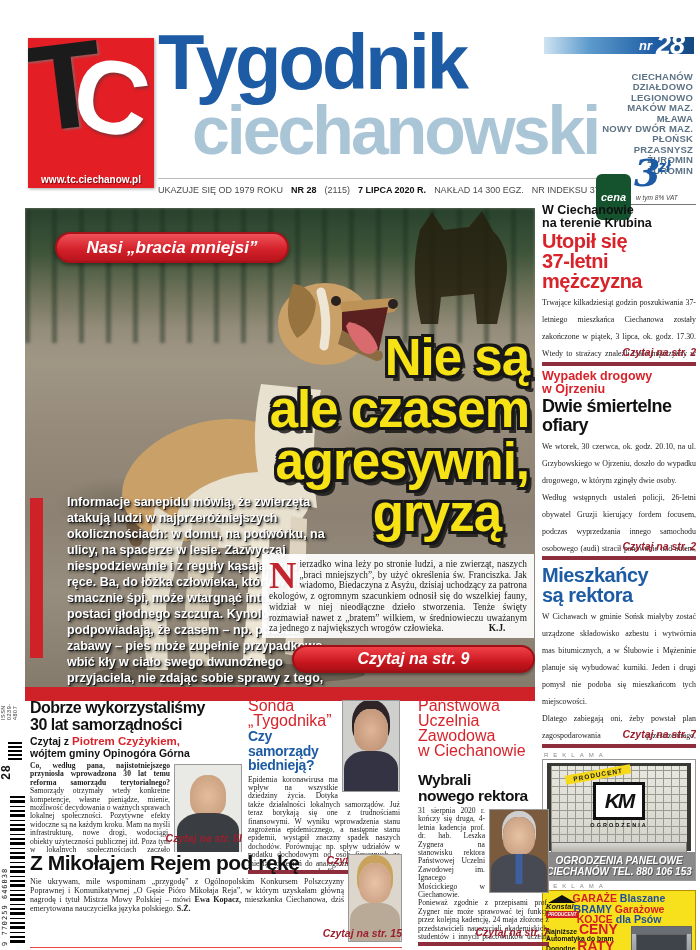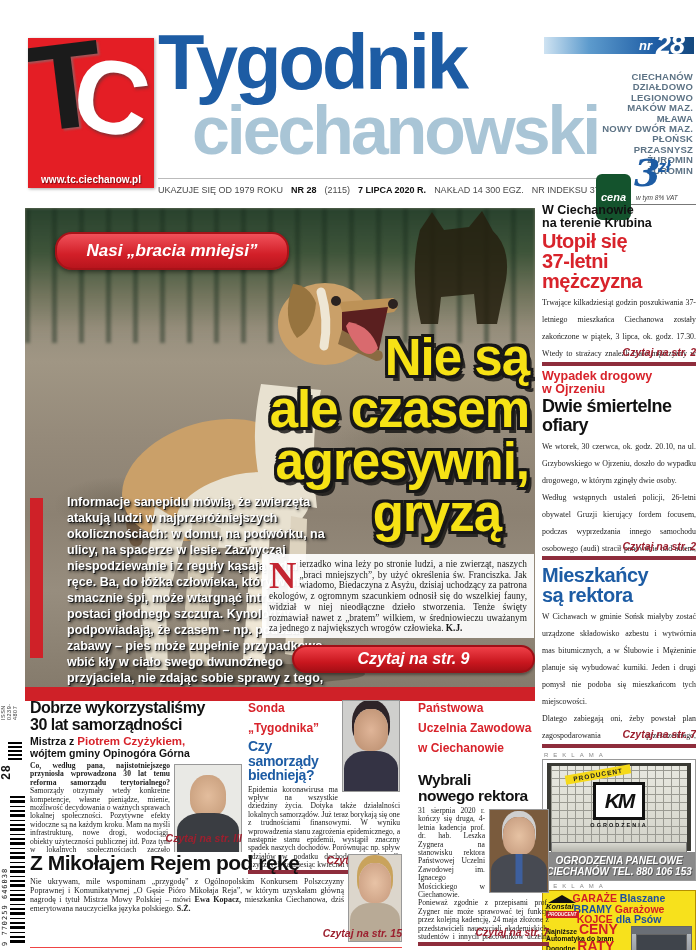--- a/index.html
+++ b/index.html
@@ -51,38 +51,38 @@
         radial-gradient(90px 40px at 18% 62%, rgba(60,55,40,.25), rgba(0,0,0,0) 70%),
         radial-gradient(120px 50px at 75% 50%, rgba(70,65,50,.22), rgba(0,0,0,0) 70%),
         radial-gradient(140px 60px at 55% 85%, rgba(60,58,45,.2), rgba(0,0,0,0) 70%),
         linear-gradient(180deg,#7d806b 0,#8d8877 18%,#a09684 32%,#958a7a 48%,#8c8172 64%,#978d7e 80%,#857b6c 100%);}
   .fence{position:absolute;left:0;top:0;width:100%;height:135px;
       background:
         repeating-linear-gradient(90deg,rgba(25,45,30,.45) 0 5px,rgba(0,0,0,0) 5px 27px),
         linear-gradient(180deg,rgba(36,62,42,.95) 0,rgba(50,76,48,.85) 45px,rgba(88,98,68,.55) 85px,rgba(140,132,108,.2) 120px,rgba(0,0,0,0) 135px);
       filter:blur(1.5px);}
   .photo svg{position:absolute;left:0;top:0;}
-  .kicker-pill{position:absolute;left:30px;top:24px;width:234px;height:38px;border-radius:17px;
+  .kicker-pill{position:absolute;left:30px;top:24px;width:234px;height:31px;border-radius:17px;
       background:linear-gradient(180deg,#f0515a,#d21f28 60%,#b8151d);border:2px solid #a81218;box-sizing:border-box;
       display:flex;align-items:center;justify-content:center;color:#fff;font-size:17px;font-weight:bold;font-style:italic;
       box-shadow:0 2px 4px rgba(0,0,0,.45);}
   .lead-headline{position:absolute;right:6px;top:124px;text-align:right;font-weight:900;color:#f6e215;
       font-size:51px;line-height:52px;letter-spacing:-1px;
       text-shadow:-3px -3px 0 #181818,0 -3px 0 #181818,3px -3px 0 #181818,-3px 0 0 #181818,3px 0 0 #181818,
                   -3px 3px 0 #181818,0 3px 0 #181818,3px 3px 0 #181818,5px 6px 0 rgba(15,15,15,.8);}
   .lead-headline .hl4{margin-right:28px;}
   .standfirst-bar{position:absolute;left:5px;top:290px;width:13px;height:160px;background:#cf2128;}
   .standfirst{position:absolute;left:42px;top:286px;width:258px;font-size:12.5px;line-height:16px;font-weight:bold;
       color:#fff;text-shadow:1px 1px 0 #1c1c1c,2px 2px 3px rgba(0,0,0,.75);}
   .dropbox{position:absolute;left:237px;top:346px;width:272px;background:rgba(255,255,255,.93);
       padding:5px 7px 4px;box-sizing:border-box;font-family:"Liberation Serif",serif;font-size:9.3px;line-height:10.7px;
       text-align:justify;color:#1a1a1a;}
   .dropcap{float:left;font-size:38px;line-height:31px;font-weight:bold;color:#c32530;margin:1px 3px 0 0;
       font-family:"Liberation Serif",serif;}
-  .drop-author{font-weight:bold;}
+  .drop-author{font-weight:bold;margin-left:43px;}
   .readbtn{position:absolute;left:267px;top:437px;width:243px;height:28px;border-radius:14px;
       background:linear-gradient(180deg,#ef4048,#c8161e 65%,#a80f16);border:2px solid #9e1016;box-sizing:border-box;
       display:flex;align-items:center;justify-content:center;color:#fff;font-size:16px;font-weight:900;font-style:italic;
       box-shadow:0 2px 3px rgba(0,0,0,.4);}
   .photo-redbar{position:absolute;left:25px;top:687px;width:510px;height:14px;background:#cf2128;}
   
   .rightcol{position:absolute;left:542px;top:204px;width:154px;}
   .story{position:relative;overflow:hidden;padding-bottom:20px;margin-bottom:4px;}
   .s1{height:142px;} .s2{height:170px;} .s3{height:164px;}
   .kick{font-size:12.5px;line-height:13.2px;font-weight:bold;white-space:pre-line;}
@@ -148,21 +148,21 @@
   .pb{width:58px;height:92px;background:#cfcfcd;}
   .pb .p-head{top:8px;width:34px;height:42px;background:radial-gradient(#e0b598,#b98d6e);box-shadow:0 -7px 0 2px #2e2428;}
   .pb .p-torso{top:50px;width:54px;height:44px;background:#343344;}
   .pc{width:60px;height:84px;background:#7a5b3d;}
   .pc .p-head{top:7px;width:32px;height:38px;background:radial-gradient(#e6c2a3,#c2977a);box-shadow:0 -5px 0 1px #cfcfcf;}
   .pc .p-torso{top:44px;width:56px;height:42px;background:#474a52;}
   .pc .p-torso:after{content:"";position:absolute;left:50%;top:0;width:7px;height:30px;background:#3d5f9e;transform:translateX(-50%);}
   .pd{width:54px;height:88px;background:#dcd6cc;}
   .pd .p-head{top:8px;width:32px;height:40px;background:radial-gradient(#e8c3a6,#c79a7d);box-shadow:0 -6px 0 2px #c9a35c;}
   .pd .p-torso{top:48px;width:50px;height:42px;background:#b8aa96;}
-  .kick-sm{font-size:12px;line-height:20px;font-weight:bold;color:#d8232b;white-space:pre-line;}
+  .kick-sm{font-size:16px;line-height:15px;font-weight:normal;color:#d8232b;white-space:pre-line;}
   .bh-blue{font-size:14px;line-height:14.5px;font-weight:900;color:#1d5ca4;white-space:pre-line;letter-spacing:-.3px;margin-top:1px;}
   .bh-blk{font-size:15.5px;line-height:16px;font-weight:900;color:#111;white-space:pre-line;letter-spacing:-.4px;margin-top:14px;}
   .sname{font-weight:bold;}
   .dh{font-size:21px;line-height:22px;font-weight:900;color:#111;letter-spacing:-.5px;}
   .dbody{font-family:"Liberation Serif",serif;font-size:8px;line-height:9px;text-align:justify;color:#222;margin-top:3px;padding-right:2px;}
 </style>
 </head>
 <body>
 
 <div id="page">
@@ -324,21 +324,21 @@
         <div class="kon-garage"></div>
       </div>
 
     </div>
   </div>
 
   <div class="art artA">
     <div class="bh-lg">Dobrze wykorzystaliśmy
 30 lat samorządności</div>
     <div class="byline">
-      <span>Mistrza z </span><span class="name">Piotrem Czyżykiem,</span>
+      <span>Czytaj z </span><span class="name">Piotrem Czyżykiem,</span>
       <div>wójtem gminy Opinogóra Górna</div>
     </div>
     <div class="abody">
       <div class="portrait pa">
           <div class="p-head"></div>
           <div class="p-torso"></div>
         </div>
       <span class="qlead">Co, według pana, najistotniejszego przyniosła wprowadzona 30 lat temu reforma samorządu terytorialnego?</span><span> Samorządy otrzymały wtedy konkretne kompetencje, własne pieniądze, mienie, możliwość decydowania o ważnych sprawach lokalnej społeczności. Pozytywne efekty widoczne są na każdym kroku. Mam na myśli infrastrukturę, nowe drogi, wodociągi, obiekty użyteczności publicznej itd. Poza tym w lokalnych społecznościach zaczęło zmieniać się znaczenie słowa „państwowe” (w domyśle „niczyje”). Zaczęto zastępować je słowami: „gminne”, „samorządowe”, „nasze”. </span>
     </div>
     <div class="rm">Czytaj na str. III</div>

